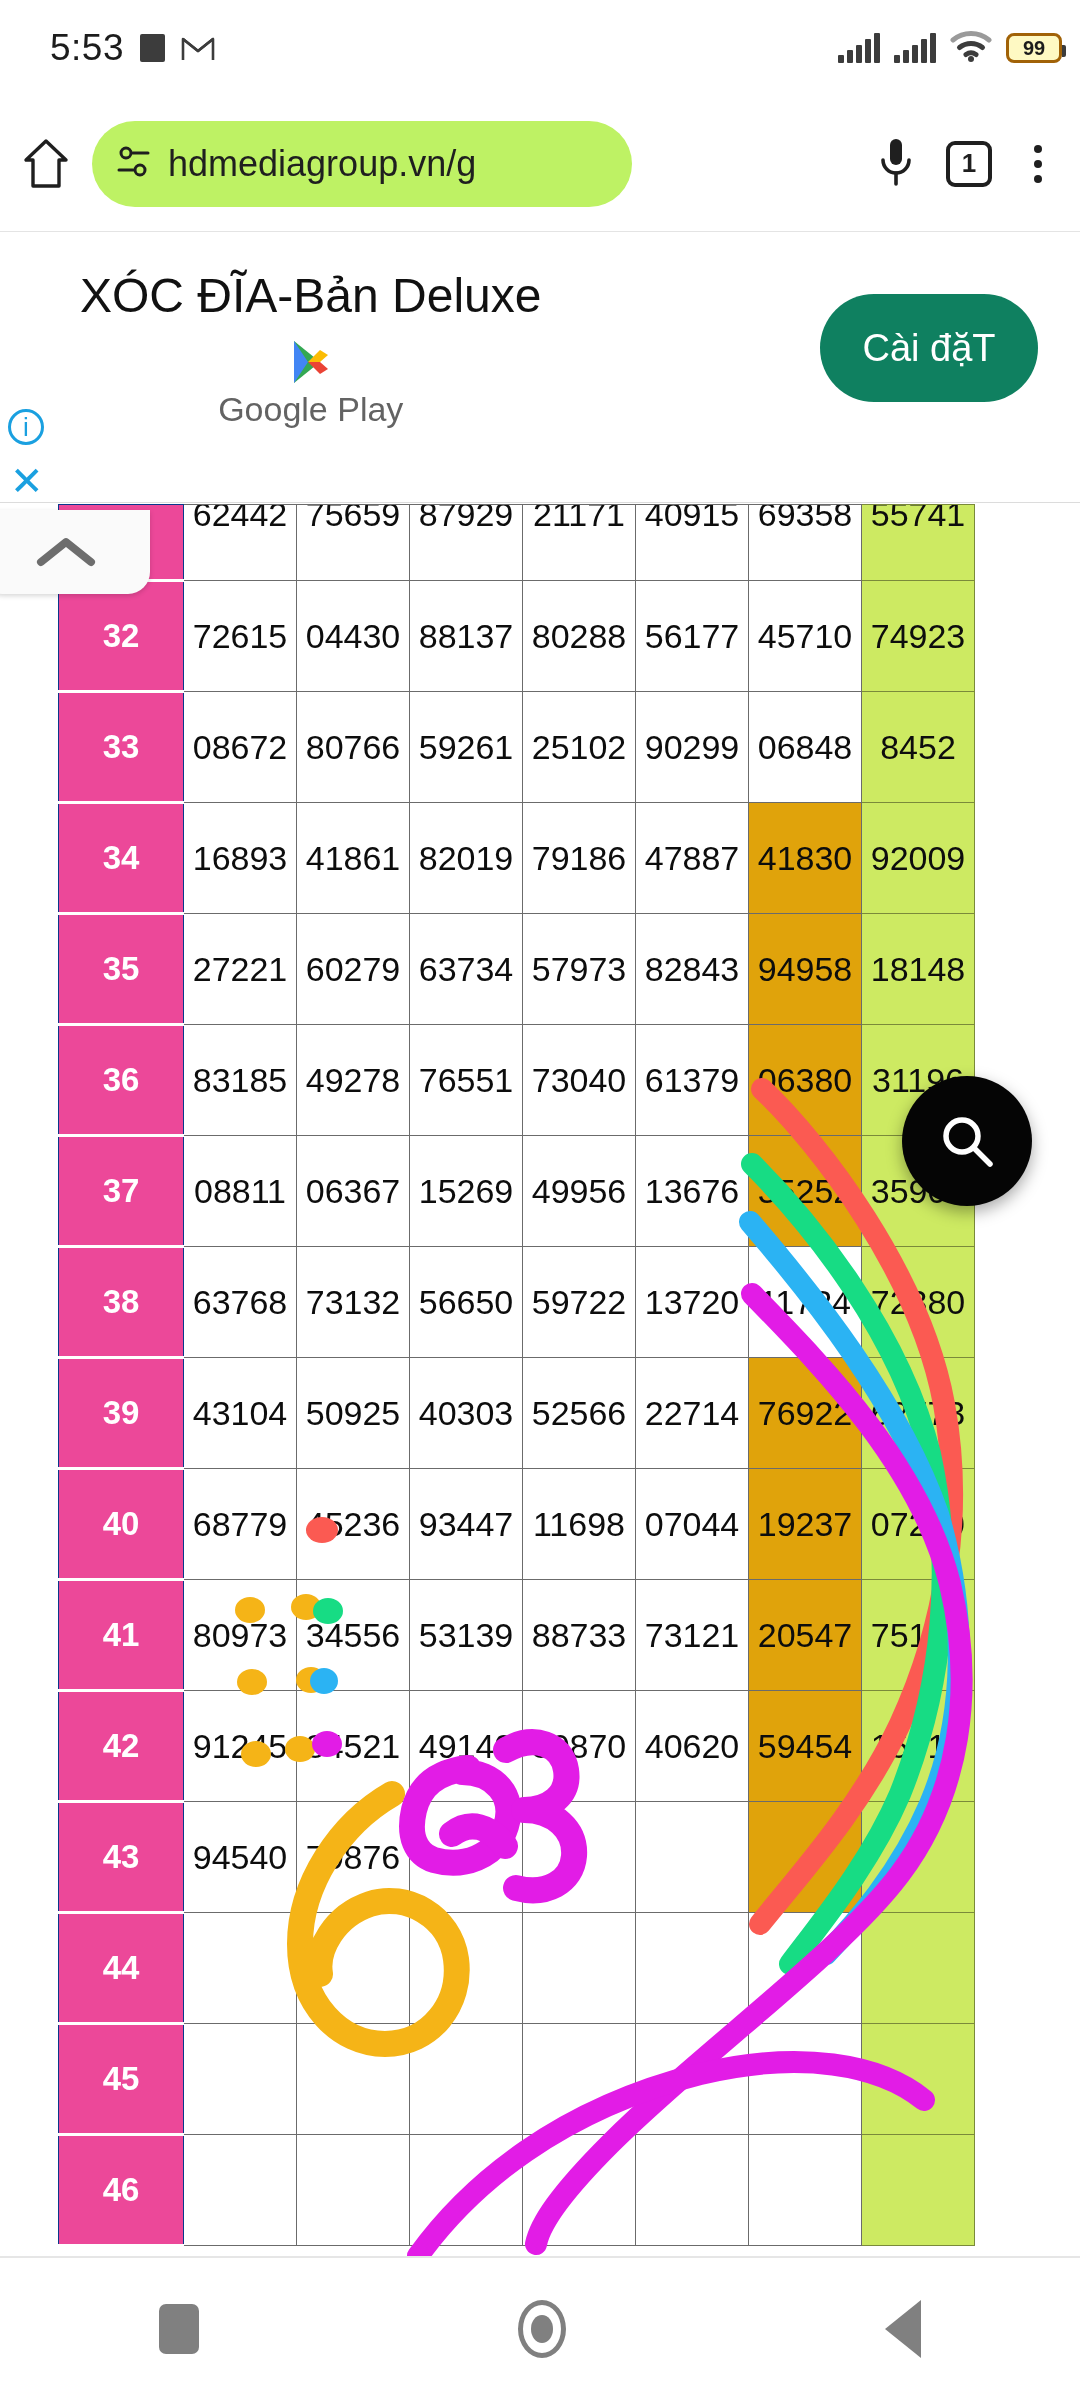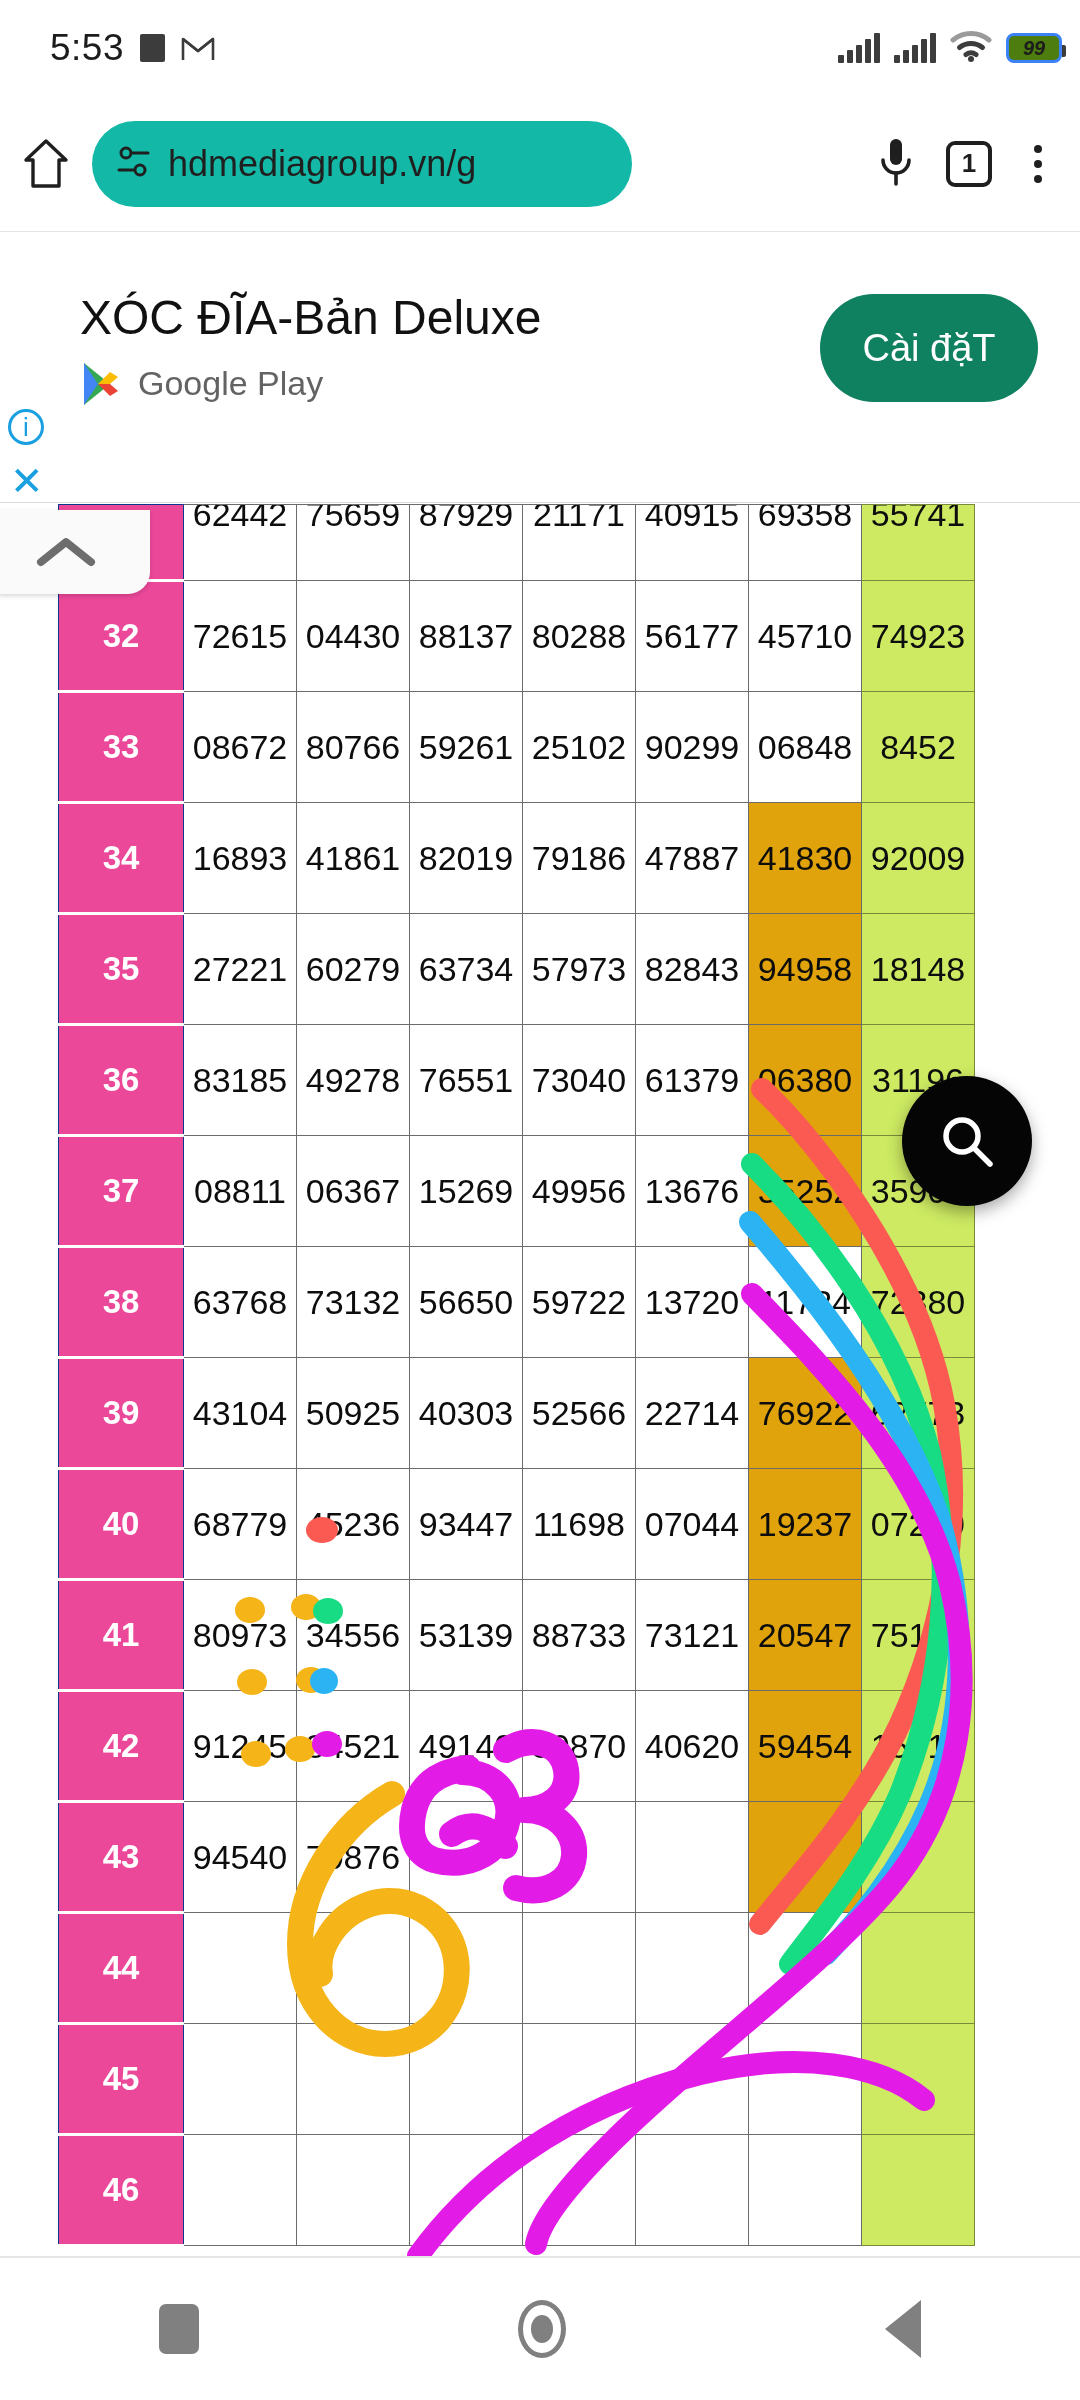--- a/index.html
+++ b/index.html
@@ -20,37 +20,36 @@
   .sb-left { display: flex; align-items: center; gap: 16px; }
   .sb-time { font-size: 37px; color: #1c1c1c; letter-spacing: .5px; font-family:"Liberation Sans",sans-serif; }
   .sb-sq { width: 25px; height: 28px; background: #3c3c3c; border-radius: 2px; }
   .sb-gmail { width: 34px; height: 28px; position: relative; }
   .sb-right { display: flex; align-items: center; gap: 14px; }
   .sig { display: flex; align-items: flex-end; gap: 3px; height: 30px; }
   .sig i { display:block; width: 6px; background:#3c3c3c; border-radius: 1px; }
   .sig i:nth-child(1){height:8px}.sig i:nth-child(2){height:13px}
   .sig i:nth-child(3){height:18px}.sig i:nth-child(4){height:24px}.sig i:nth-child(5){height:30px}
   .batt {
-    width: 56px; height: 30px; border: 3px solid #3b82f6; border-radius: 8px;
+    width: 56px; height: 30px; border: 3px solid #a16207; border-radius: 8px;
     display: flex; align-items: center; justify-content: center; position: relative;
-    background: #4d7c0f;
-    font-style: italic;
+    background: #fef9c3;
   }
   .batt::after { content:""; position:absolute; right:-7px; top:9px; width:4px;height:12px;background:#3c3c3c;border-radius:0 2px 2px 0;}
   .batt span { font-size: 20px; color: #1c1c1c; font-weight: 600; }
 
   
   .browserbar {
     position: absolute; top: 96px; left: 0; width: 1080px; height: 136px;
     display: flex; align-items: center; background: #ffffff;
     border-bottom: 1px solid #e4e4e4;
   }
   .home-btn { width: 92px; display:flex; align-items:center; justify-content:center; }
   .omnibox {
-    flex: 0 0 auto; width: 540px; height: 86px; background: #14b8a6; border-radius: 46px;
+    flex: 0 0 auto; width: 540px; height: 86px; background: #bef264; border-radius: 46px;
     display: flex; align-items: center; padding: 0 22px; gap: 14px; overflow:hidden;
   }
   .omni-url { font-size: 36px; color: #1f1f1f; white-space: nowrap; overflow: hidden; }
   .tools { display: flex; align-items: center; margin-left: auto; padding-right: 26px; gap: 30px; }
   .tabcount {
     width: 46px; height: 46px; border: 4px solid #1f1f1f; border-radius: 9px;
     display:flex; align-items:center; justify-content:center; font-size: 26px; color:#1f1f1f; font-weight:600;
   }
   .kebab { display:flex; flex-direction:column; gap:7px; padding: 4px 12px; }
   .kebab i { width: 8px; height: 8px; border-radius: 50%; background:#1f1f1f; display:block; }
@@ -76,21 +75,21 @@
   .ad-icon .d1,.ad-icon .d2,.ad-icon .d3 { position:absolute; width:17px;height:17px;border-radius:50%; }
   .ad-icon .d1 { background:#e02a18; left:28px; bottom:62px; }
   .ad-icon .d2 { background:#fdfdfd; left:48px; bottom:44px; }
   .ad-icon .d3 { background:#e02a18; left:72px; bottom:58px; }
   .ad-icon .label {
     position:absolute; bottom:4px; left:0; width:100%; text-align:center; color:#ffe14d;
     font-size: 17px; font-weight: 800; letter-spacing:.5px; text-shadow: 0 1px 1px #7a2a00;
   }
   .ad-mid { margin-left: 32px; display:flex; flex-direction: column; gap: 6px; }
   .ad-title { font-size: 48px; color: #111; font-weight: 400; white-space: nowrap; }
-  .ad-store { display: flex; align-items: center; gap: 16px; margin-top: 10px; }
+  .ad-store { display: flex; align-items: center; gap: 5px; margin-top: 10px; flex-direction: column; }
   .gp-logo { width: 42px; height: 46px; position: relative; }
   .ad-store-name { font-size: 34px; color: #636363; }
   .ad-cta {
     margin-left: auto; margin-right: 42px; width: 218px; height: 108px;
     background: #0f8060; border-radius: 54px; color:#fff; font-size: 38px;
     display:flex; align-items:center; justify-content:center; white-space: nowrap;
   }
   .ad-info { position:absolute; left:8px; top:176px; width: 36px; height:36px; border:3px solid #1aa0e0;
              border-radius:50%; color:#1aa0e0; font-size: 26px; display:flex;align-items:center;justify-content:center; }
   .ad-close { position:absolute; left:10px; top:228px; color:#1aa0e0; font-size:40px; line-height:1; }

